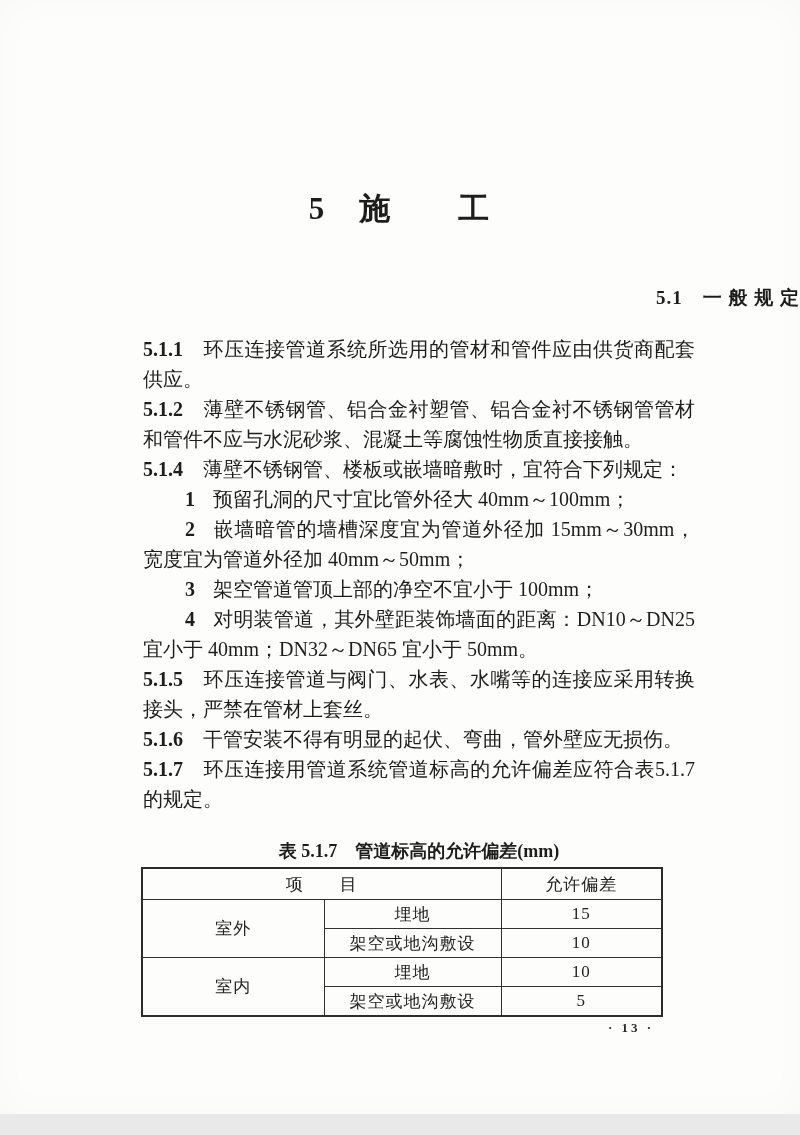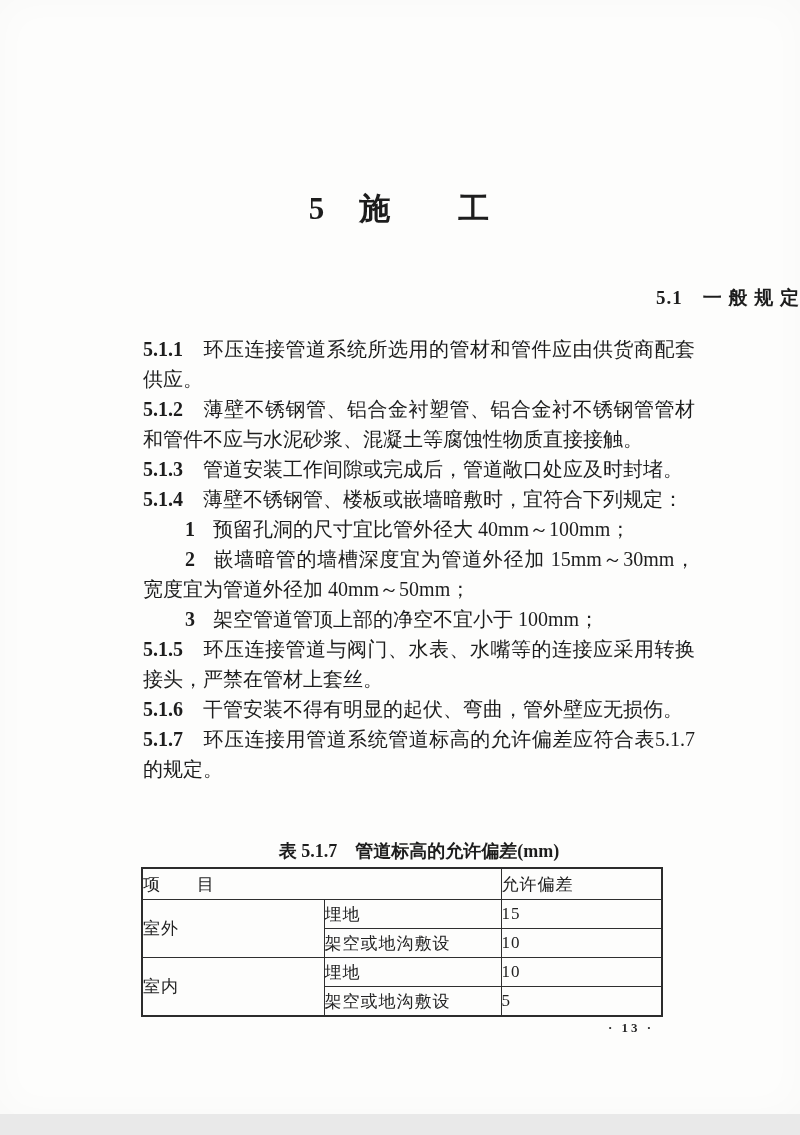--- a/index.html
+++ b/index.html
@@ -38,21 +38,21 @@
     text-align:center; font-size:18px; font-weight:bold;
   }
   table.devtable {
     position:absolute; top:867px; left:141px;
     width:520px; border-collapse:collapse; table-layout:fixed;
     font-size:17px; color:#222;
     border:2px solid #2c2c2c;
   }
   table.devtable td {
     border:1px solid #2f2f2f;
-    text-align:left; vertical-align:middle;
+    text-align:center; vertical-align:middle;
     padding:0; height:28px;
     letter-spacing:1px;
     margin-left:16px;
   }
   table.devtable tr.head td { height:30px; }
   .pageno {
     position:absolute; top:1020px; left:608px; width:110px;
     text-align:left; font-size:13px; letter-spacing:3px; color:#2a2a2a;font-weight:bold;
   }
 </style>
@@ -64,30 +64,30 @@
   <h1 class="chapter">5　施　　工</h1>
 
   <h2 class="section">5.1　一 般 规 定</h2>
 
   <div class="body">
 
     <p class="clause"><span class="num">5.1.1</span><span>环压连接管道系统所选用的管材和管件应由供货商配套供应。</span></p>
 
     <p class="clause"><span class="num">5.1.2</span><span>薄壁不锈钢管、铝合金衬塑管、铝合金衬不锈钢管管材和管件不应与水泥砂浆、混凝土等腐蚀性物质直接接触。</span></p>
 
-    <p class="clause"><span class="num">5.1.3</span><span>管道安装工作间隙或完成后，管道敞口处应及时封堵。</span></p>
 
     <p class="clause"><span class="num">5.1.4</span><span>薄壁不锈钢管、楼板或嵌墙暗敷时，宜符合下列规定：</span></p>
 
     <p class="sub"><span class="num">1</span><span>预留孔洞的尺寸宜比管外径大 40mm～100mm；</span></p>
 
     <p class="sub"><span class="num">2</span><span>嵌墙暗管的墙槽深度宜为管道外径加 15mm～30mm，宽度宜为管道外径加 40mm～50mm；</span></p>
 
     <p class="sub"><span class="num">3</span><span>架空管道管顶上部的净空不宜小于 100mm；</span></p>
 
+    <p class="sub"><span class="num">4</span><span>对明装管道，其外壁距装饰墙面的距离：DN10～DN25 宜小于 40mm；DN32～DN65 宜小于 50mm。</span></p>
 
     <p class="clause"><span class="num">5.1.5</span><span>环压连接管道与阀门、水表、水嘴等的连接应采用转换接头，严禁在管材上套丝。</span></p>
 
     <p class="clause"><span class="num">5.1.6</span><span>干管安装不得有明显的起伏、弯曲，管外壁应无损伤。</span></p>
 
     <p class="clause"><span class="num">5.1.7</span><span>环压连接用管道系统管道标高的允许偏差应符合表5.1.7 的规定。</span></p>
 
   </div>
 
   <div class="tcaption">表 5.1.7　管道标高的允许偏差(mm)</div>

